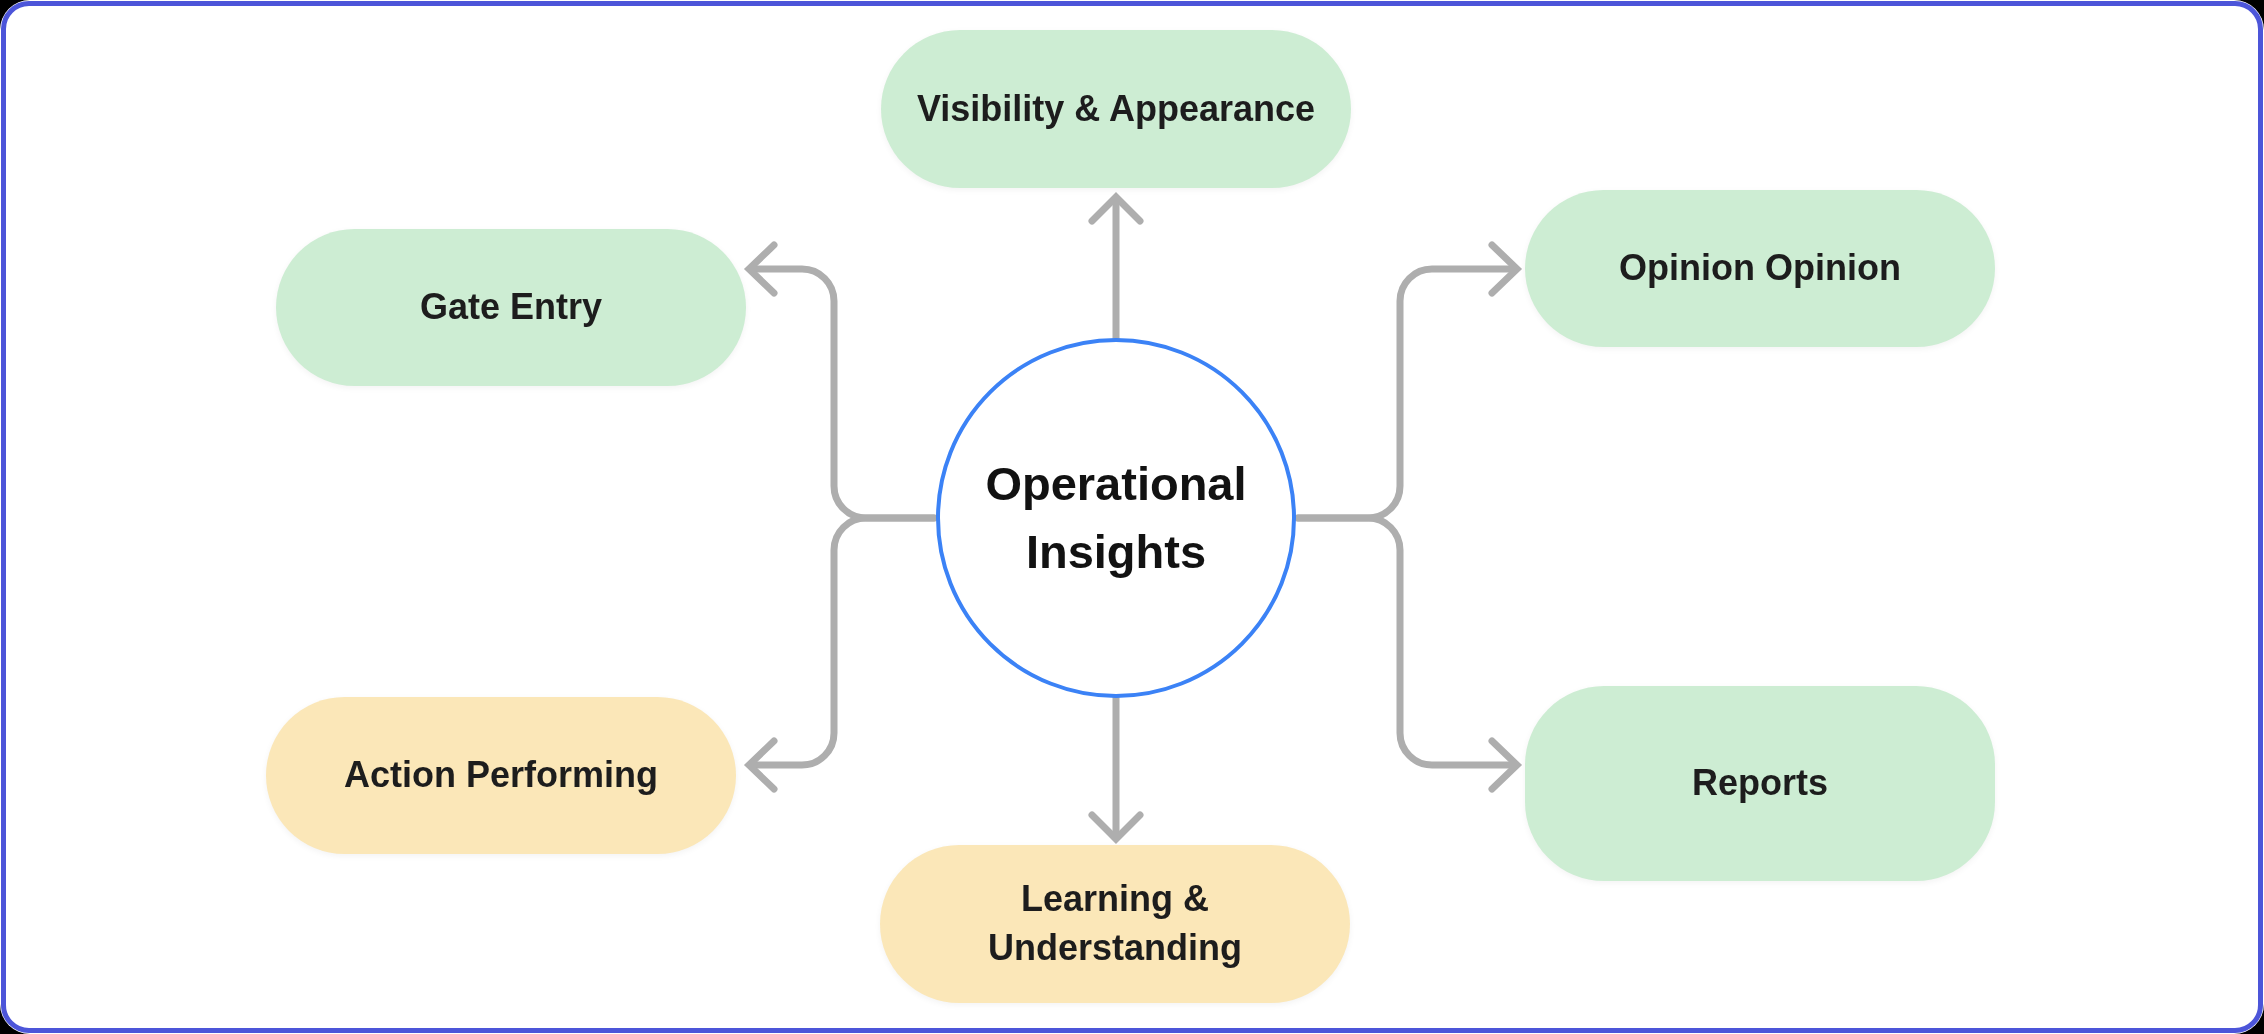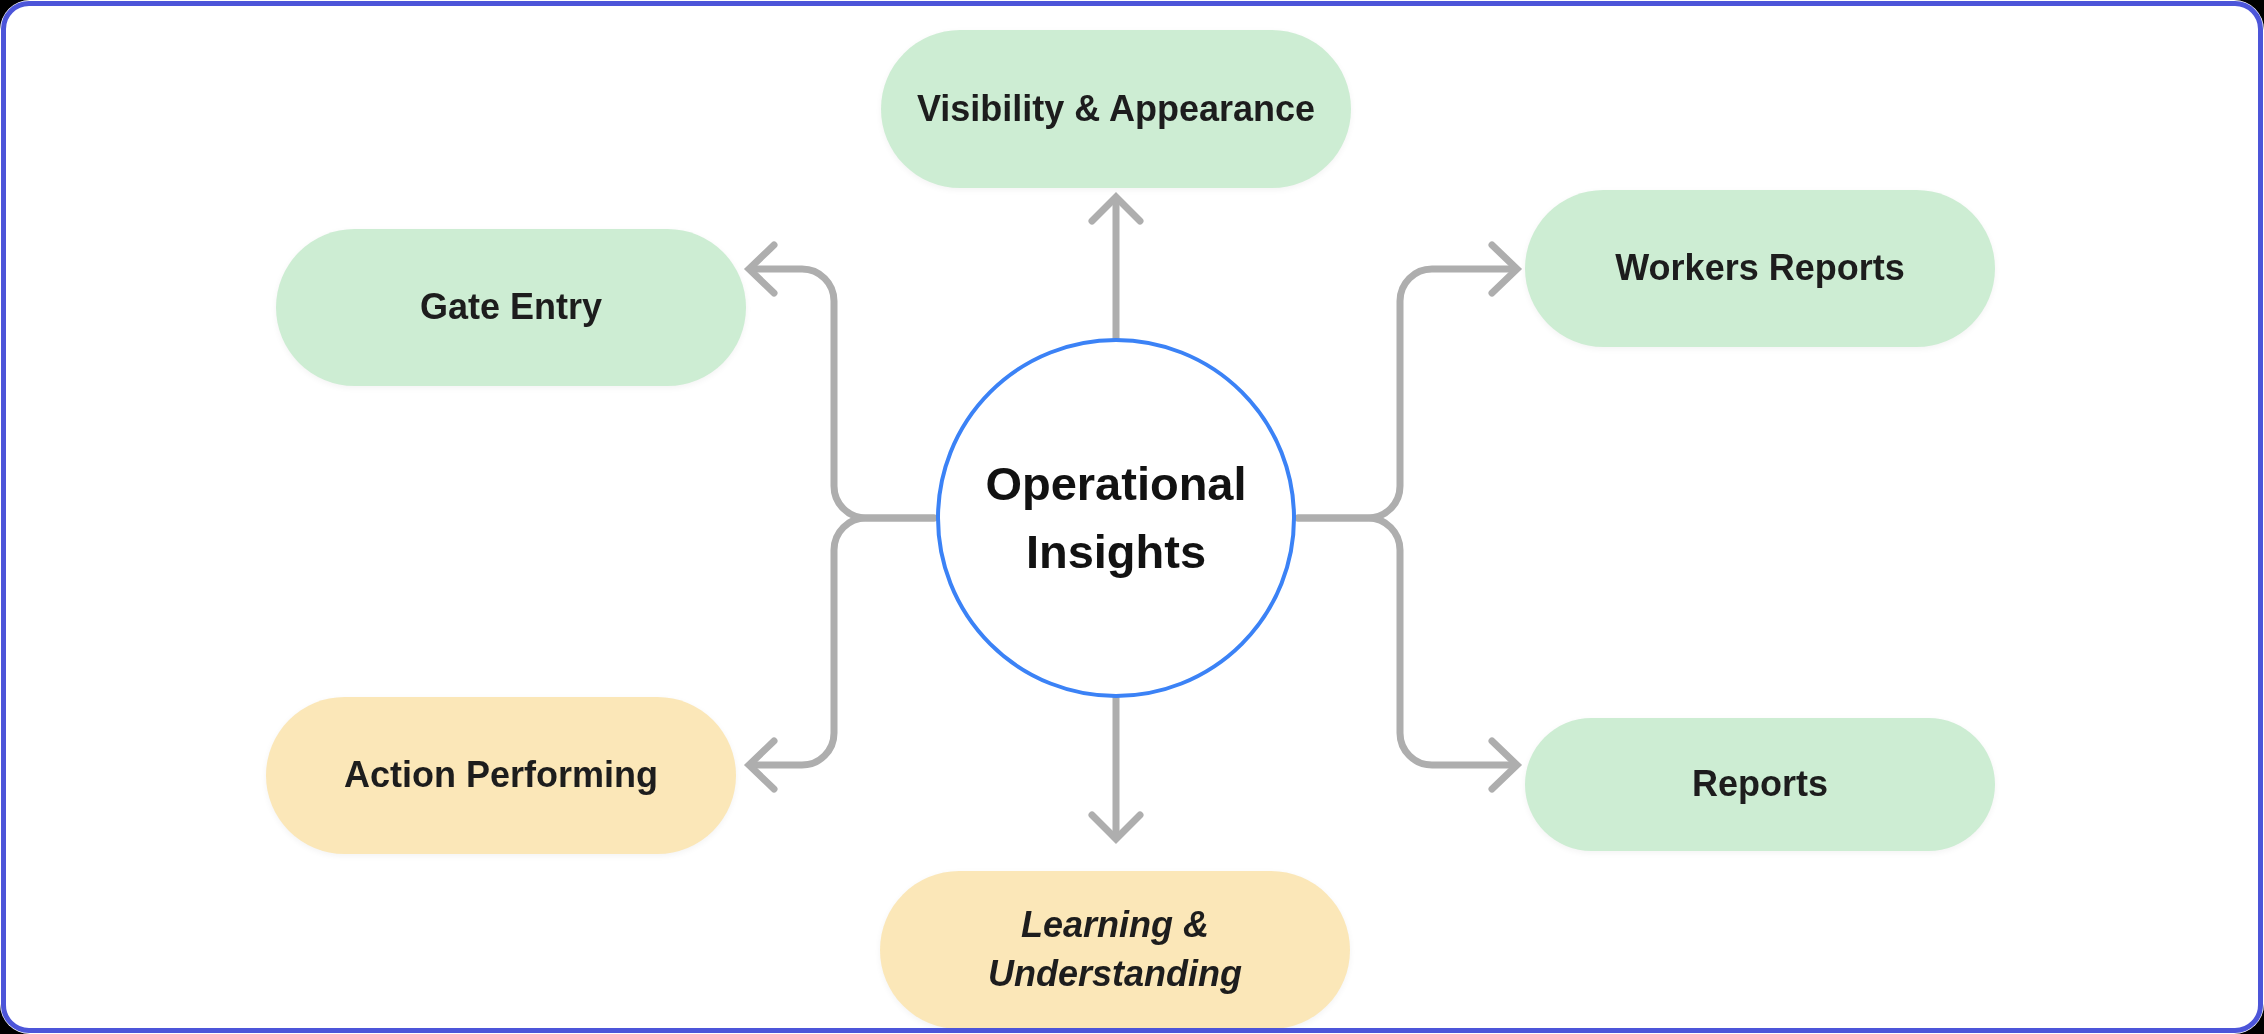--- a/index.html
+++ b/index.html
@@ -54,22 +54,22 @@
     color: #1d1d1d;
     z-index: 2;
     box-shadow: 0 2px 6px rgba(0,0,0,0.05);
   }
   .node--green  { background: #cdedd3; }
   .node--yellow { background: #fbe7b8; }
   .node-visibility { left: 881px;  top: 30px;  width: 470px; height: 158px; }
   .node-gate       { left: 276px;  top: 190px; width: 470px; height: 157px; margin-top: 39px; }
   .node-workers    { left: 1525px; top: 190px; width: 470px; height: 157px; }
   .node-action     { left: 266px;  top: 697px; width: 470px; height: 157px; }
-  .node-reports    { left: 1525px; top: 686px; width: 470px; height: 133px; margin-top: 32px; }
-  .node-learning   { left: 880px;  top: 871px; width: 470px; height: 158px; font-style: italic; }
+  .node-reports    { left: 1525px; top: 686px; width: 470px; height: 195px; }
+  .node-learning   { left: 880px;  top: 845px; width: 470px; height: 158px; }
   .node-learning .node-label { max-width: 320px; }
   .center-circle {
     position: absolute;
     left: 936px;
     top: 338px;
     width: 360px;
     height: 360px;
     box-sizing: border-box;
     background: #ffffff;
     border: 4px solid #3b82f6;
@@ -126,21 +126,21 @@
 
   <div class="node node--green node-visibility" style="background-color: rgb(205, 237, 211);">
     <span class="node-label">Visibility &amp; Appearance</span>
   </div>
 
   <div class="node node--green node-gate" style="background-color: rgb(205, 237, 211);">
     <span class="node-label">Gate Entry</span>
   </div>
 
   <div class="node node--green node-workers" style="background-color: rgb(205, 237, 211);">
-    <span class="node-label">Workers Reports</span>
+    <span class="node-label">Opinion Opinion</span>
   </div>
 
   <div class="node node--yellow node-action" style="background-color: rgb(251, 231, 184);">
     <span class="node-label">Action Performing</span>
   </div>
 
   <div class="node node--green node-reports" style="background-color: rgb(205, 237, 211);">
     <span class="node-label">Reports</span>
   </div>
 

